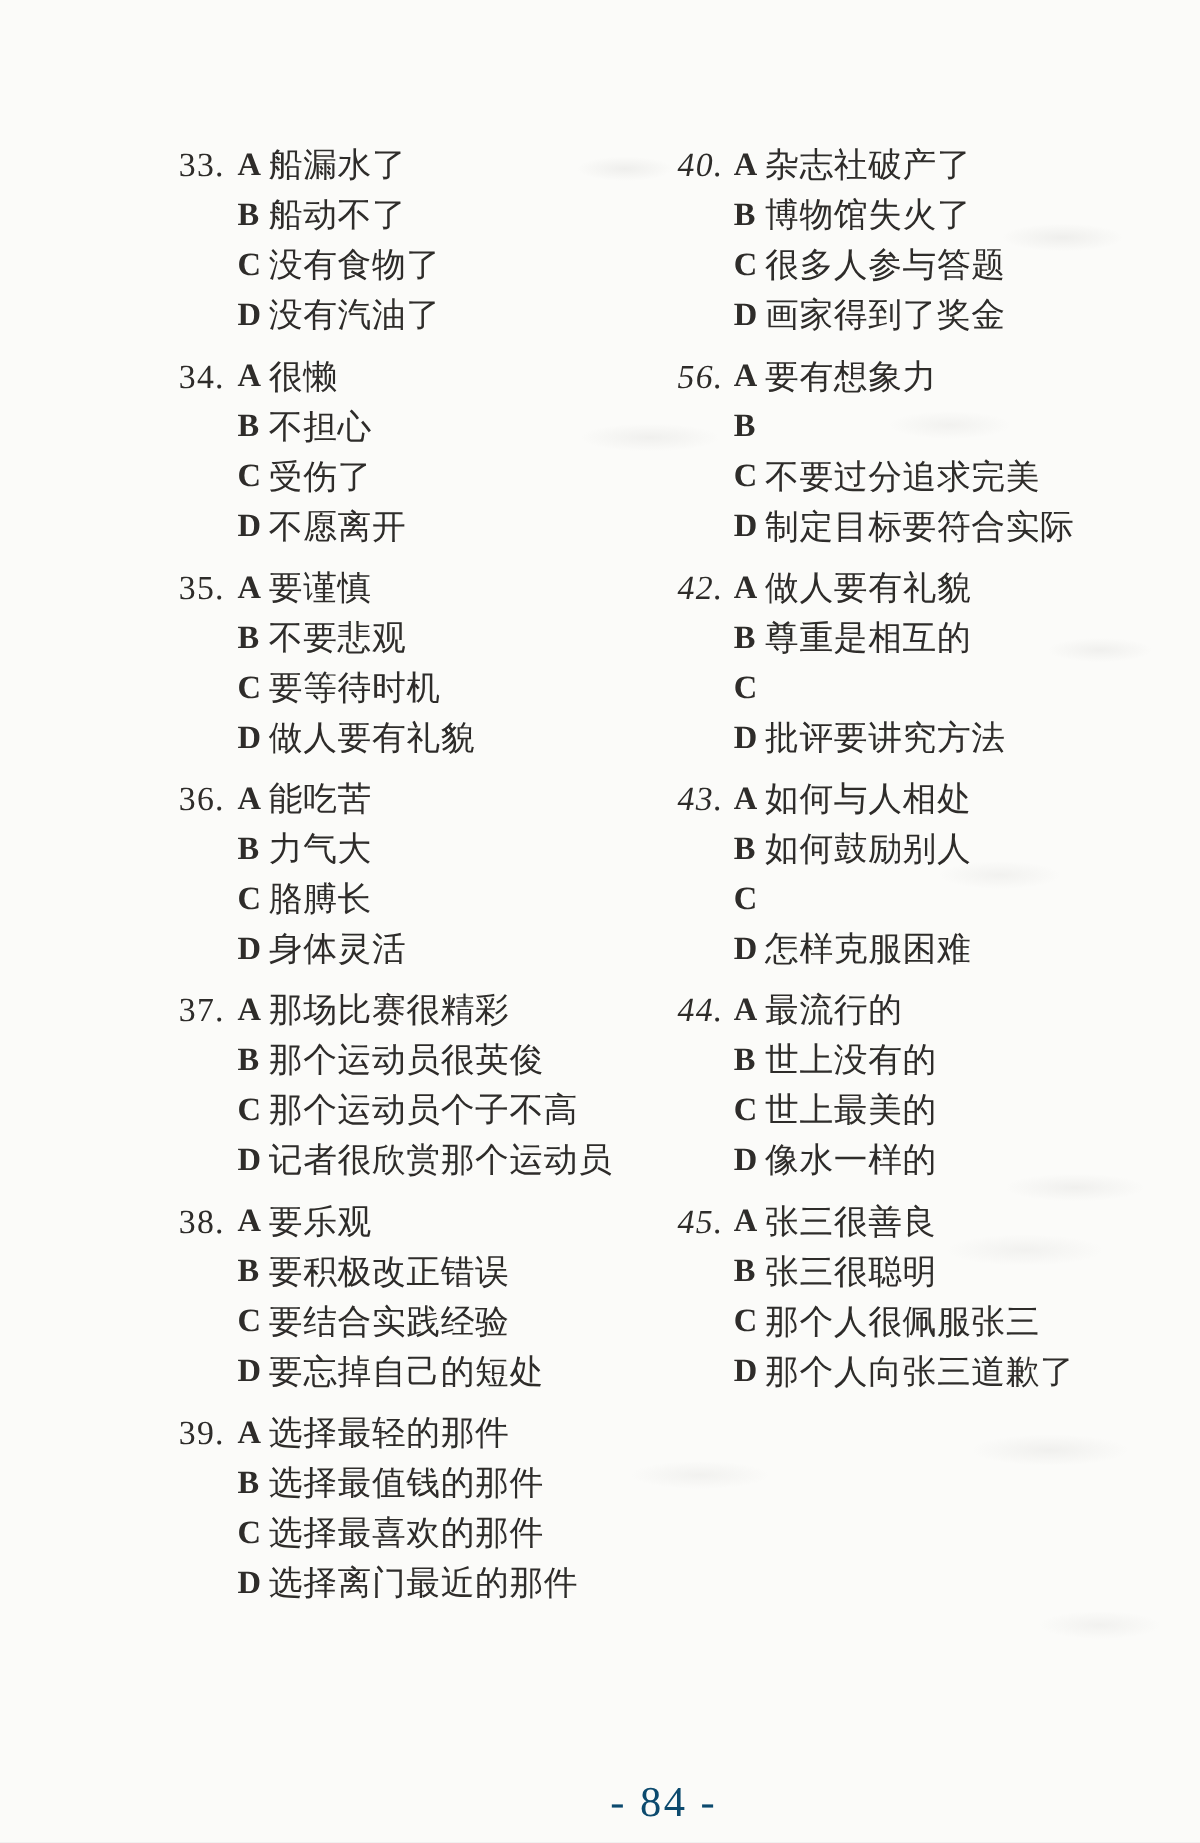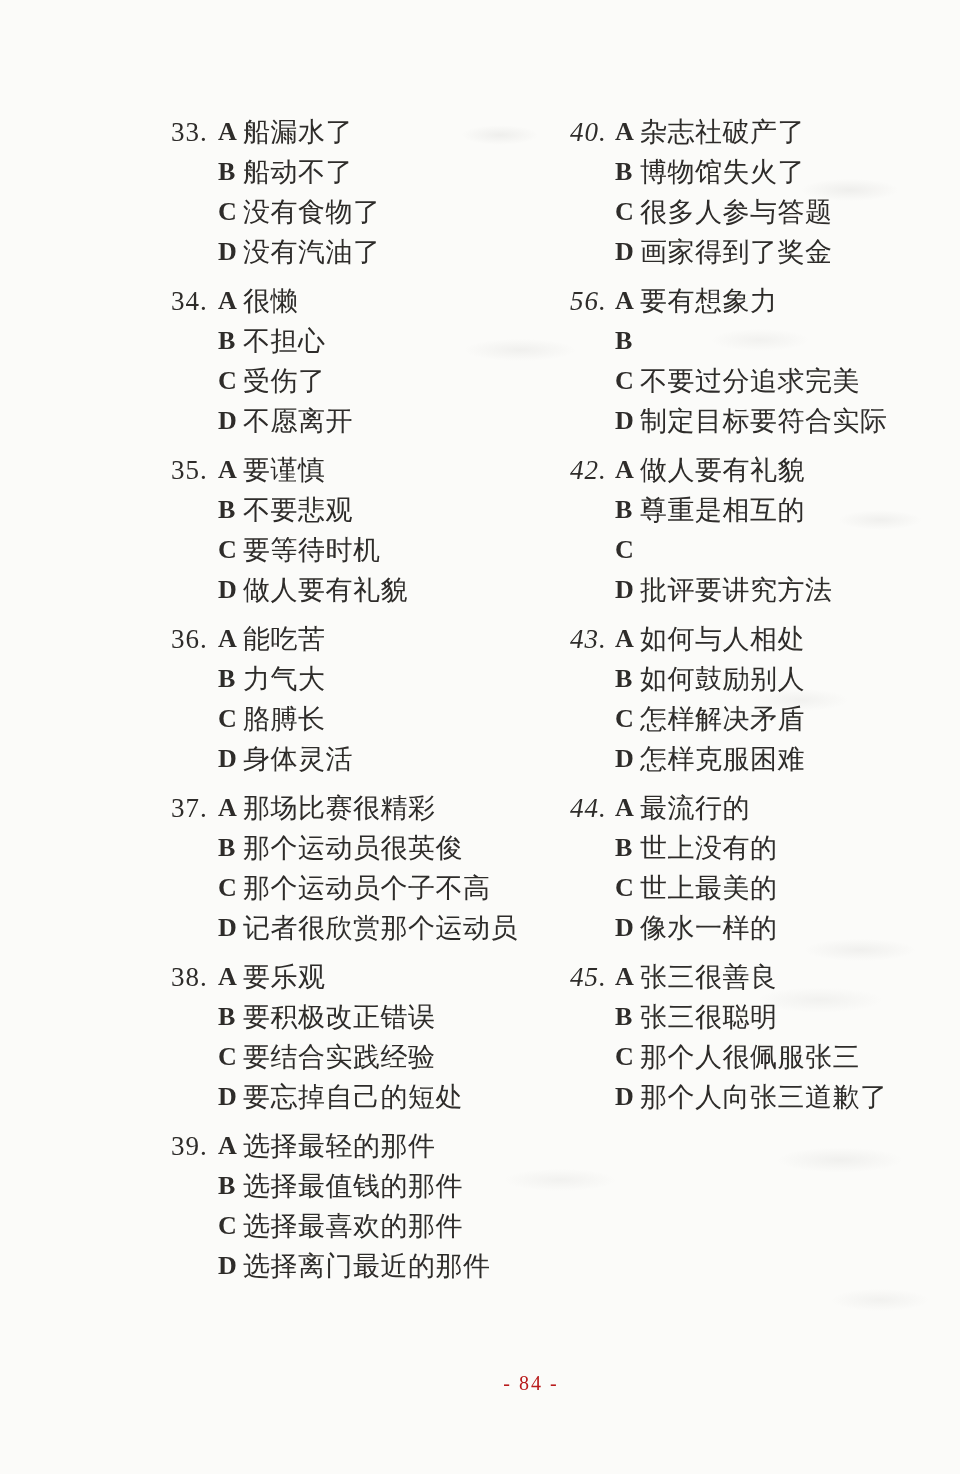--- a/index.html
+++ b/index.html
@@ -24,37 +24,37 @@
       radial-gradient(ellipse 70px 16px at 800px 700px, rgba(130,128,125,.08), transparent 70%),
       radial-gradient(ellipse 80px 16px at 860px 950px, rgba(130,128,125,.09), transparent 70%),
       radial-gradient(ellipse 90px 18px at 820px 1000px, rgba(130,128,125,.08), transparent 70%),
       radial-gradient(ellipse 80px 16px at 560px 1180px, rgba(130,128,125,.08), transparent 70%),
       radial-gradient(ellipse 90px 18px at 840px 1160px, rgba(130,128,125,.09), transparent 70%),
       radial-gradient(ellipse 70px 16px at 880px 1300px, rgba(130,128,125,.08), transparent 70%);
   }
   .col { position:absolute; top:112px; }
   .col-left  { left:143px; width:392px; }
   .col-right { left:542px; width:410px; }
-  .question { display:flex; align-items:flex-start; margin-bottom:9px;margin-left:28px; }
+  .question { display:flex; align-items:flex-start; margin-bottom:9px; }
   .qnum {
     width:47px; flex:0 0 auto;
     font-size:27px; line-height:40px; letter-spacing:1px;
   }
   .col-right .qnum { width:45px;font-style:italic; }
   .opts { flex:1 1 auto; }
   .opt { display:flex; line-height:40px; }
   .letter {
     width:25px; flex:0 0 auto;
     font-weight:bold; font-size:26px;
   }
   .text { font-size:27px; letter-spacing:.5px; white-space:nowrap; }
   .page-number {
-    position:absolute; top:1372px; left:531px;
+    position:absolute; top:1424px; left:531px;
     transform:translateX(-50%);
-    font-size:20px; letter-spacing:2px; color:#b91c1c;
+    font-size:34px; letter-spacing:2px; color:#0c4a6e;
   }
 </style>
 </head>
 <body>
 
 <div class="page">
   <div class="noise"></div>
 
   <div class="col col-left">
 
@@ -286,21 +286,20 @@
         <div class="opt">
             <span class="letter">A</span>
             <span class="text">如何与人相处</span>
           </div>
         <div class="opt">
             <span class="letter">B</span>
             <span class="text">如何鼓励别人</span>
           </div>
         <div class="opt">
             <span class="letter">C</span>
-            <span class="text">怎样解决矛盾</span>
           </div>
         <div class="opt">
             <span class="letter">D</span>
             <span class="text">怎样克服困难</span>
           </div>
       </div>
     </div>
 
     <div class="question">
       <div class="qnum">44.</div>

